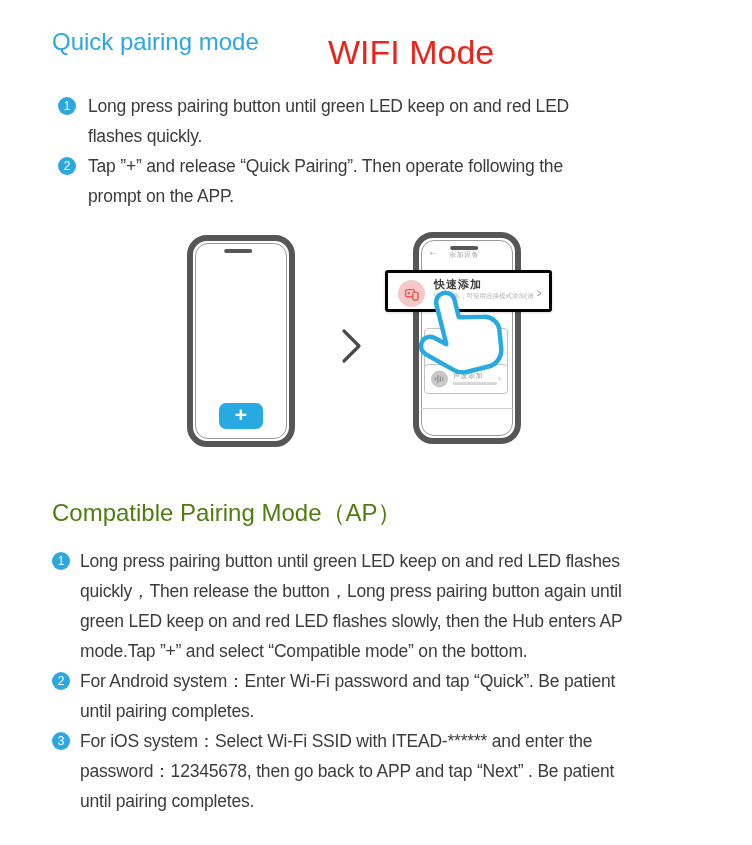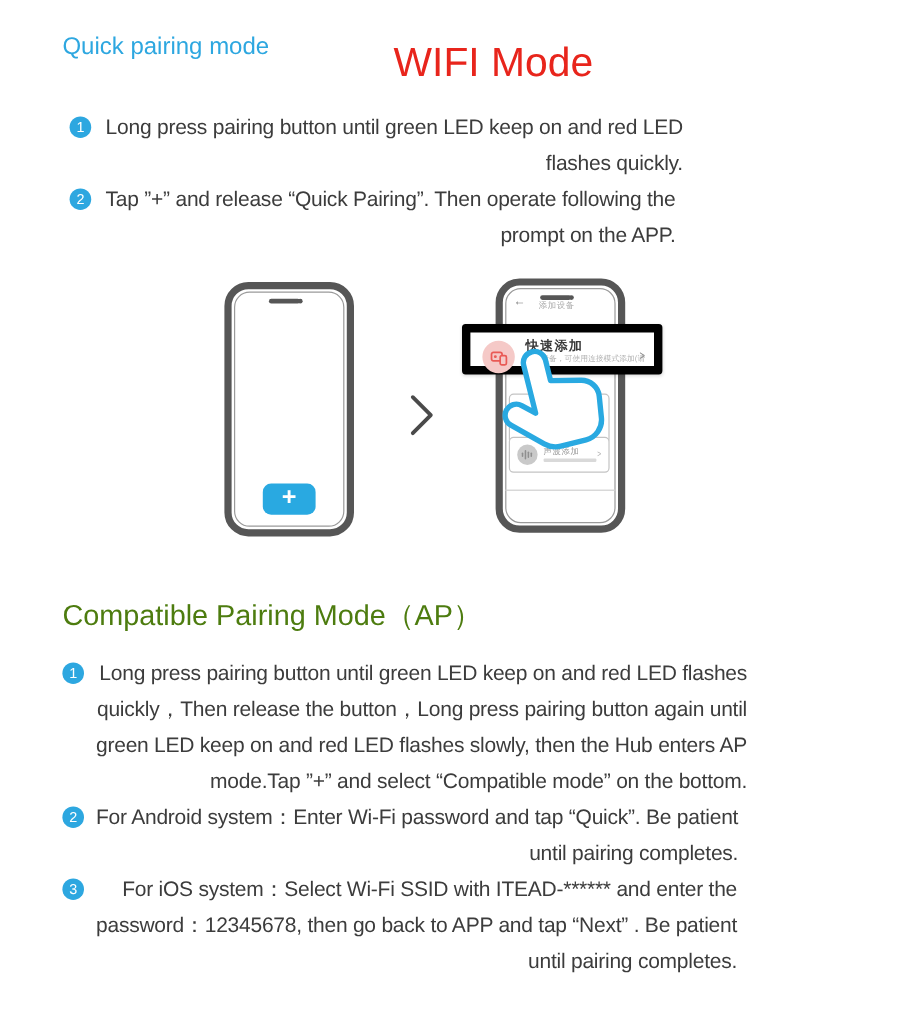--- a/index.html
+++ b/index.html
@@ -2,36 +2,36 @@
 <html><head>
 <meta charset="utf-8">
 <style>
   * { margin:0; padding:0; box-sizing:border-box; }
   body { background:#fff; }
   .page {
     position:relative; width:752px; height:845px; background:#ffffff;
     font-family:"Liberation Sans", sans-serif; overflow:hidden; color:#3c3c3c;
   }
   
-  .h-quick   { position:absolute; left:52px;  top:28px; font-size:20px; font-weight:400; color:#2da7e0; }
+  .h-quick   { position:absolute; left:52px;  top:28px; font-size:24px; font-weight:400; color:#2da7e0; }
   .h-wifi    { position:absolute; left:308px; top:33px; font-size:34px; font-weight:400; color:#e8251c;margin-left:20px; }
   .h-ap      { position:absolute; left:52px;  top:497px; font-size:24px; font-weight:400; color:#4d7c0f; }
 
   
   .steps { position:absolute; display:block; }
   #quick-steps { left:58px; top:91px; width:620px; }
   #ap-steps    { left:52px; top:546px; width:672px; }
   .step { display:flex; align-items:flex-start; }
   .badge {
     flex:none; width:18px; height:18px; margin-top:6px; border-radius:50%;
     background:#2da7e0; color:#fff; font-size:12px; line-height:18px; text-align:center;
   }
   #quick-steps .badge { margin-right:12px; }
   #ap-steps .badge    { margin-right:10px; }
-  .step-text { font-size:17.5px; line-height:30px; white-space:pre-line; letter-spacing:-0.2px;text-align:right; }
+  .step-text { font-size:17.5px; line-height:30px; white-space:pre-line; letter-spacing:-0.2px; }
 
   
   .phone {
     position:absolute; width:108px; height:212px; background:#fff;
     border:6px solid #565656; border-radius:20px;
   }
   .screen { position:absolute; inset:2px; border:1.5px solid #9a9a9a; border-radius:13px; background:#fff; }
   .speaker { position:absolute; top:8px; left:50%; transform:translateX(-65%); width:26px; height:4px; background:#565656; border-radius:2px; }
   .cam { position:absolute; top:8px; left:50%; transform:translateX(180%); width:4px; height:4px; background:#565656; border-radius:50%; }
   #phone-left  { left:187px; top:235px; }
@@ -42,21 +42,21 @@
     color:#fff; font-size:21px; font-weight:bold; text-align:center; line-height:24px;
   }
   #next-arrow { position:absolute; left:340px; top:327px; }
 
   
   .nav-back  { position:absolute; left:428px; top:246px; font-size:10px; color:#777; }
   .nav-title { position:absolute; left:449px; top:250px; font-size:7px; color:#aaa; letter-spacing:0.5px; }
 
   .popup-card {
     position:absolute; left:385px; top:270px; width:167px; height:42px;
-    background:#fff; border:7px solid #000000; border-radius:3px;
+    background:#fff; border:3px solid #000000; border-radius:3px;
     box-shadow:0 1px 3px rgba(0,0,0,0.15); z-index:3;
   }
   .popup-icon-circle {
     position:absolute; left:10px; top:7px; width:27px; height:27px; border-radius:50%;
     background:#f5c9c7; display:flex; align-items:center; justify-content:center;
   }
   .popup-title   { position:absolute; left:46px; top:4px;  font-size:11px; font-weight:bold; color:#3a3a3a; letter-spacing:1px; }
   .popup-sub     { position:absolute; left:46px; top:19px; width:104px; font-size:6.5px; line-height:8px; color:#b2b2b2; }
   .popup-chevron { position:absolute; right:7px; top:14px; font-size:11px; color:#8a8a8a; transform:scaleX(0.7); }
 

